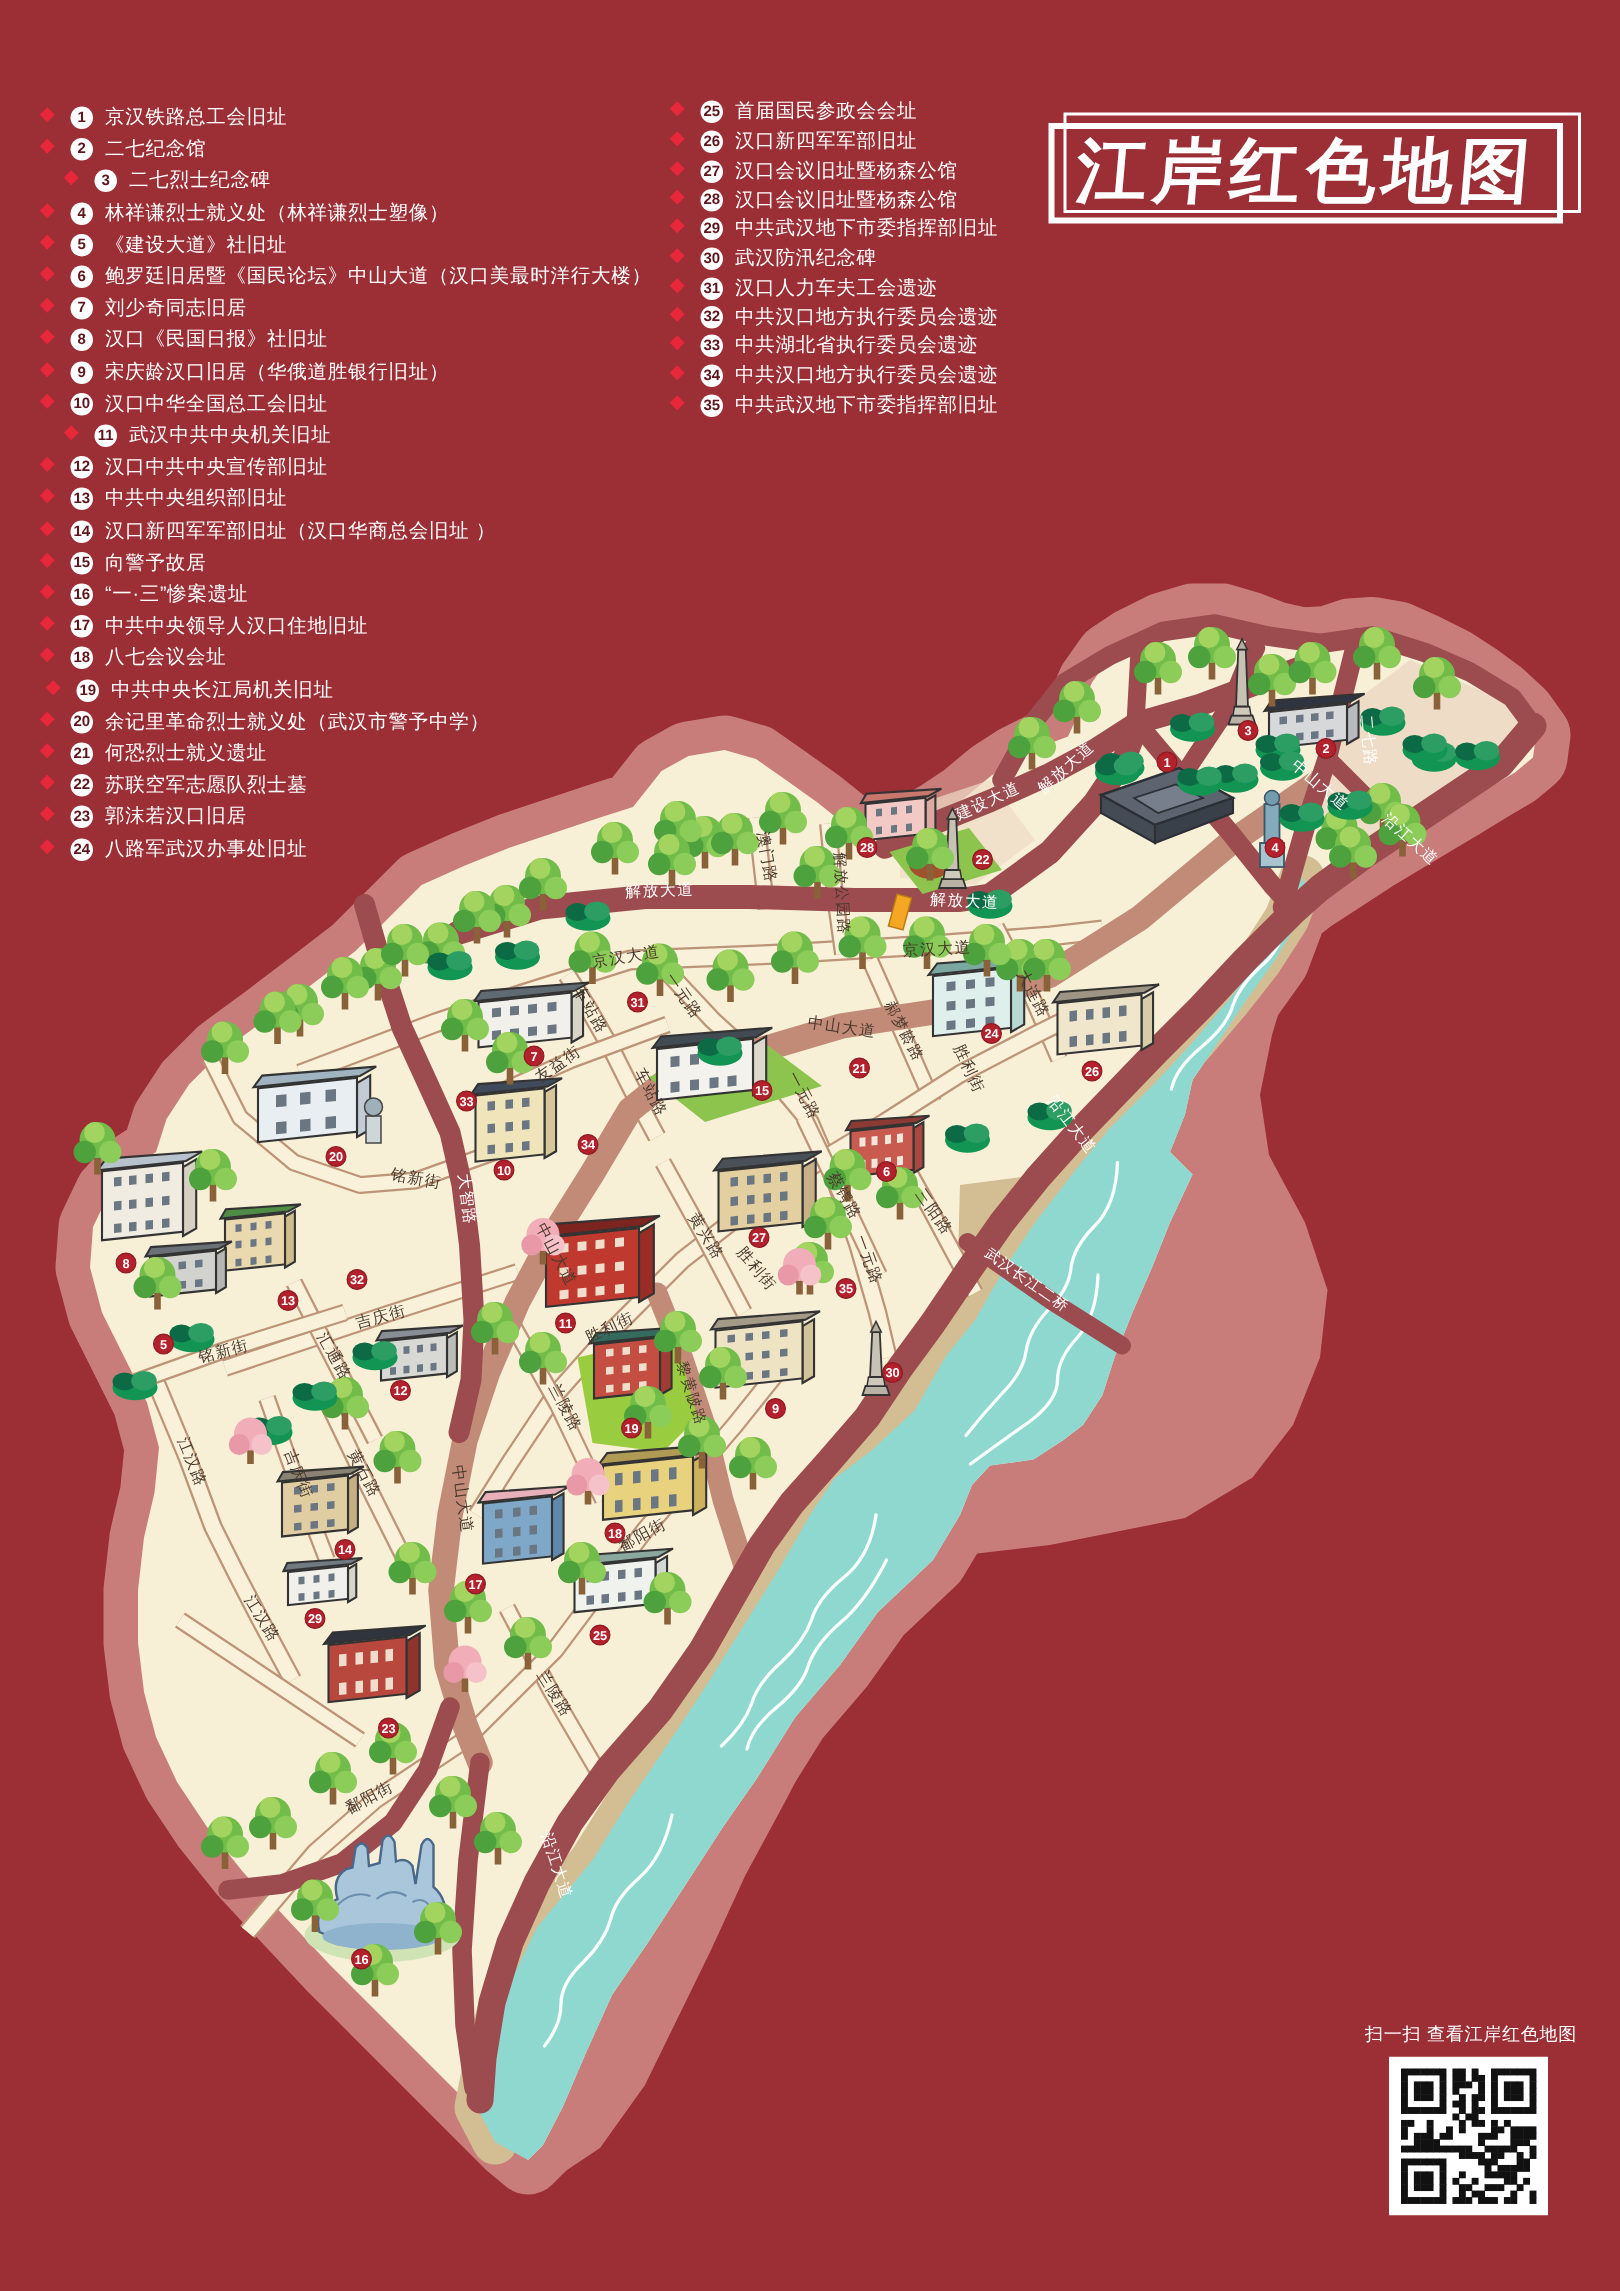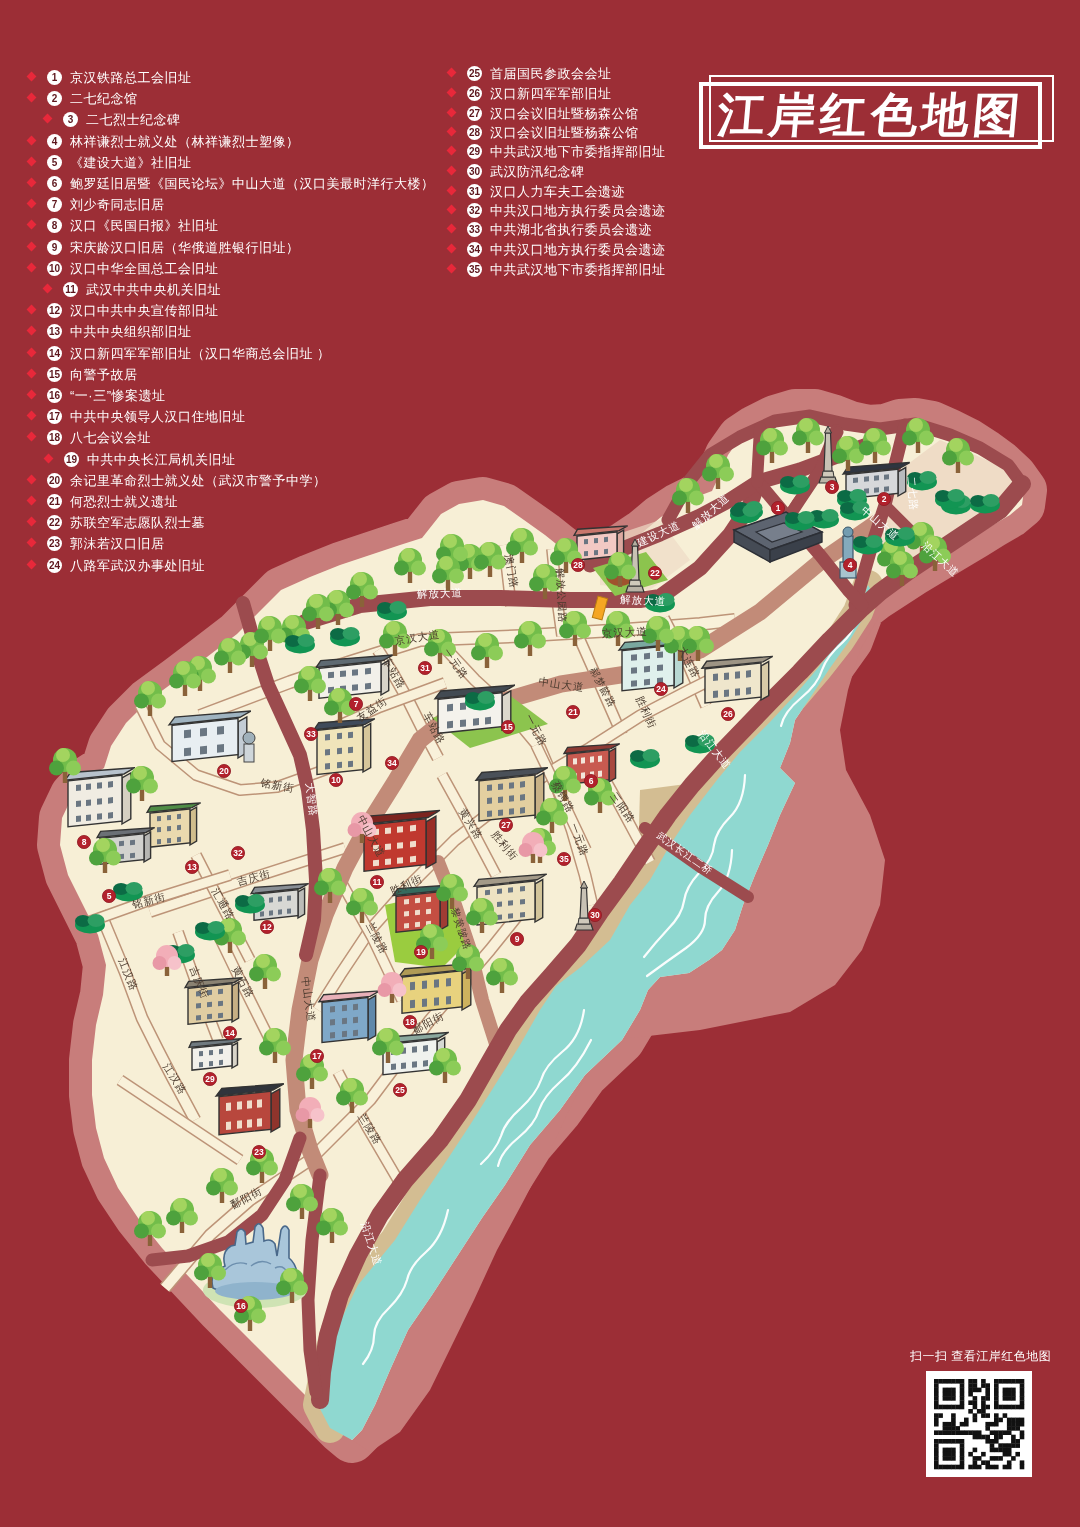--- a/index.html
+++ b/index.html
@@ -875,21 +875,21 @@
 <div class="lr" style="left:28px;top:346px"><span class="dm"></span><span class="ci">14</span><span class="tx">汉口新四军军部旧址（汉口华商总会旧址 ）</span></div>
 
 <div class="lr" style="left:28px;top:367px"><span class="dm"></span><span class="ci">15</span><span class="tx">向警予故居</span></div>
 
 <div class="lr" style="left:28px;top:388px"><span class="dm"></span><span class="ci">16</span><span class="tx">“一·三”惨案遗址</span></div>
 
 <div class="lr" style="left:28px;top:409px"><span class="dm"></span><span class="ci">17</span><span class="tx">中共中央领导人汉口住地旧址</span></div>
 
 <div class="lr" style="left:28px;top:430px"><span class="dm"></span><span class="ci">18</span><span class="tx">八七会议会址</span></div>
 
-<div class="lr" style="left:45px;top:452px"><span class="dm"></span><span class="ci">19</span><span class="tx">中共中央长江局机关旧址</span></div>
+<div class="lr" style="left:32px;top:452px"><span class="dm"></span><span class="ci">19</span><span class="tx">中共中央长江局机关旧址</span></div>
 
 <div class="lr" style="left:28px;top:473px"><span class="dm"></span><span class="ci">20</span><span class="tx">余记里革命烈士就义处（武汉市警予中学）</span></div>
 
 <div class="lr" style="left:28px;top:494px"><span class="dm"></span><span class="ci">21</span><span class="tx">何恐烈士就义遗址</span></div>
 
 <div class="lr" style="left:28px;top:515px"><span class="dm"></span><span class="ci">22</span><span class="tx">苏联空军志愿队烈士墓</span></div>
 
 <div class="lr" style="left:28px;top:536px"><span class="dm"></span><span class="ci">23</span><span class="tx">郭沫若汉口旧居</span></div>
 
 <div class="lr" style="left:28px;top:558px"><span class="dm"></span><span class="ci">24</span><span class="tx">八路军武汉办事处旧址</span></div>

